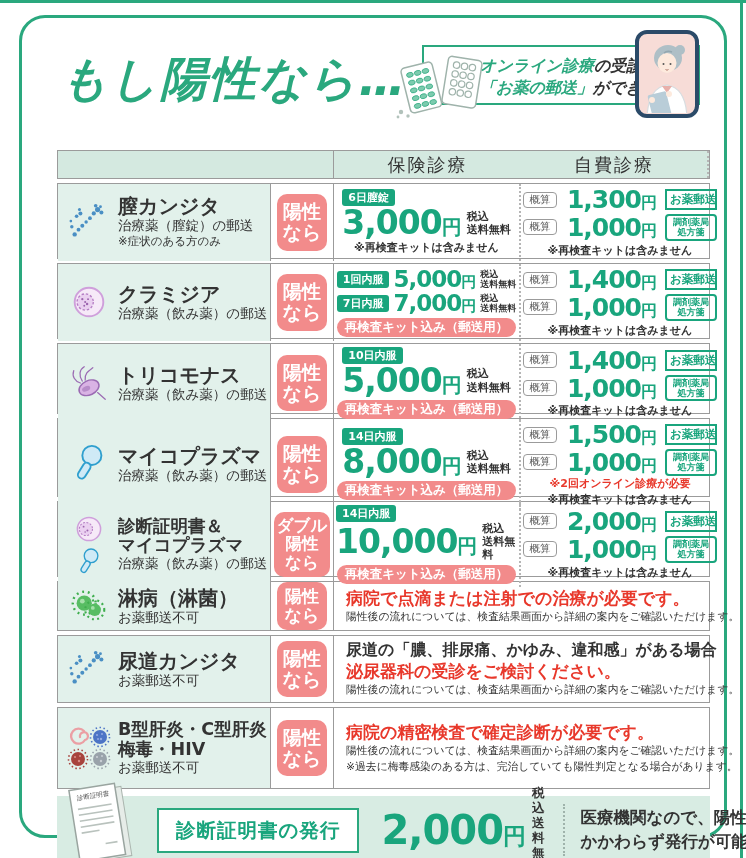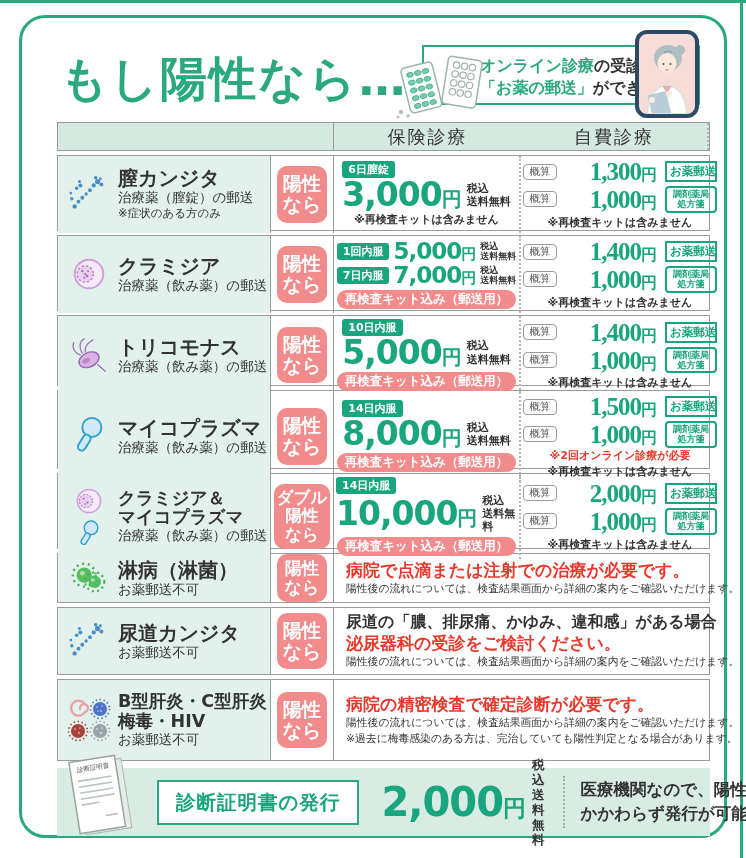--- a/index.html
+++ b/index.html
@@ -5,21 +5,21 @@
   * { margin:0; padding:0; box-sizing:border-box; }
   body { font-family:"DejaVu Sans","Liberation Sans",sans-serif; background:#fff; }
   .stage { position:relative; width:746px; height:858px; background:#fff; overflow:hidden; }
   .top-line { position:absolute; left:0; top:0; width:746px; height:3px; background:#2aa87e; }
   .right-line { position:absolute; right:3px; top:0; width:3px; height:858px; background:#2aa87e; }
 
   .card { position:absolute; left:19px; top:15px; width:708px; height:823px;
           border:3px solid #2aa87e; border-radius:26px; background:#fff; padding:0 17px 0 35px; }
 
   
-  .hdr { position:relative; height:104px; }
+  .hdr { position:relative; height:132px;font-style:italic; }
   .title { position:absolute; left:3px; top:30px; font-size:47px; font-weight:800;
            color:#2aa87e; letter-spacing:2px; white-space:nowrap; }
   .pills-wrap { position:absolute; left:338px; top:36px; width:92px; height:66px; z-index:2; }
   .note-box { position:absolute; left:365px; top:27px; width:278px; height:60px;
               border:2px solid #2aa87e; background:#fff; padding:8px 4px 0 56px; z-index:1; }
   .note-line { font-size:16px; font-weight:700; color:#333; line-height:1.35; white-space:nowrap; }
   .note-line .g { color:#2aa87e; }
   .phone { position:absolute; left:578px; top:12px; width:64px; height:88px; z-index:3; }
 
   
@@ -62,21 +62,21 @@
   .tax-block span{display:block;}
   .mini-line { display:flex; align-items:center; gap:4px; }
   .mini-line .big-price { font-size:23px; }
   .mini-line .big-price .yen { font-size:15px; }
   .mini-line .tax-block { font-size:9px; line-height:1.15; }
   .pill { background:#f28b8b; color:#fff; font-size:12.5px; font-weight:700;
           border-radius:999px; padding:1px 8px; margin-top:2px; white-space:nowrap;text-align:center; }
   .foot-note { font-size:11px; color:#333; font-weight:600; white-space:nowrap; }
 
   .c-ins { display:flex; flex-direction:column; align-items:center; justify-content:center; gap:2px; padding:3px 2px; }
-  .ins-line { display:grid; grid-template-columns:34px 92px 52px; align-items:center; column-gap:8px;font-family:Liberation Serif, serif; }
+  .ins-line { display:grid; grid-template-columns:34px 92px 52px; align-items:center; column-gap:8px; }
   .est { border:1px solid #9b9b9b; border-radius:4px; color:#555; font-size:10.5px;
          text-align:center; padding:0 2px; background:#fff; }
   .ins-price { color:#19a57d; font-size:25px; font-weight:800; line-height:1;
                letter-spacing:-1px; text-align:right; white-space:nowrap; }
   .ins-price .yen { font-size:16px; letter-spacing:0; }
   .mail-badge { border:2px solid #19a57d; color:#19a57d; border-radius:0; font-size:11.5px;
                 font-weight:700; padding:1px 3px; text-align:center; white-space:nowrap; }
   .pharm-badge { border:2px solid #19a57d; color:#19a57d; border-radius:4px; font-size:9px;
                  font-weight:700; line-height:1.15; text-align:center; padding:1px 3px; }
   .pharm-badge span{display:block;}
@@ -446,21 +446,21 @@
                   <circle cx="17" cy="26" r="1"></circle>
                 </g>
             </svg>
             <svg viewBox="0 0 44 44" width="30" height="30">
               <circle cx="25" cy="13" r="10" fill="#cfeaf6" stroke="#2f9fce" stroke-width="2"></circle>
               <rect x="13" y="20" width="8" height="18" rx="4" fill="#cfeaf6" stroke="#2f9fce" stroke-width="2" transform="rotate(32 17 29)"></rect>
             </svg>
           </div>
           <div>
             <div class="d-name sm">
-                <span style="display:block">クラミジア＆</span>
+                <span style="display:block">診断証明書＆</span>
                 <span style="display:block">マイコプラズマ</span>
               </div>
             <div class="d-sub">治療薬（飲み薬）の郵送</div>
           </div>
         </div>
         <div class="c-pos">
           <div class="pos-badge triple">
               <span>ダブル</span>
               <span>陽性</span>
               <span>なら</span>

